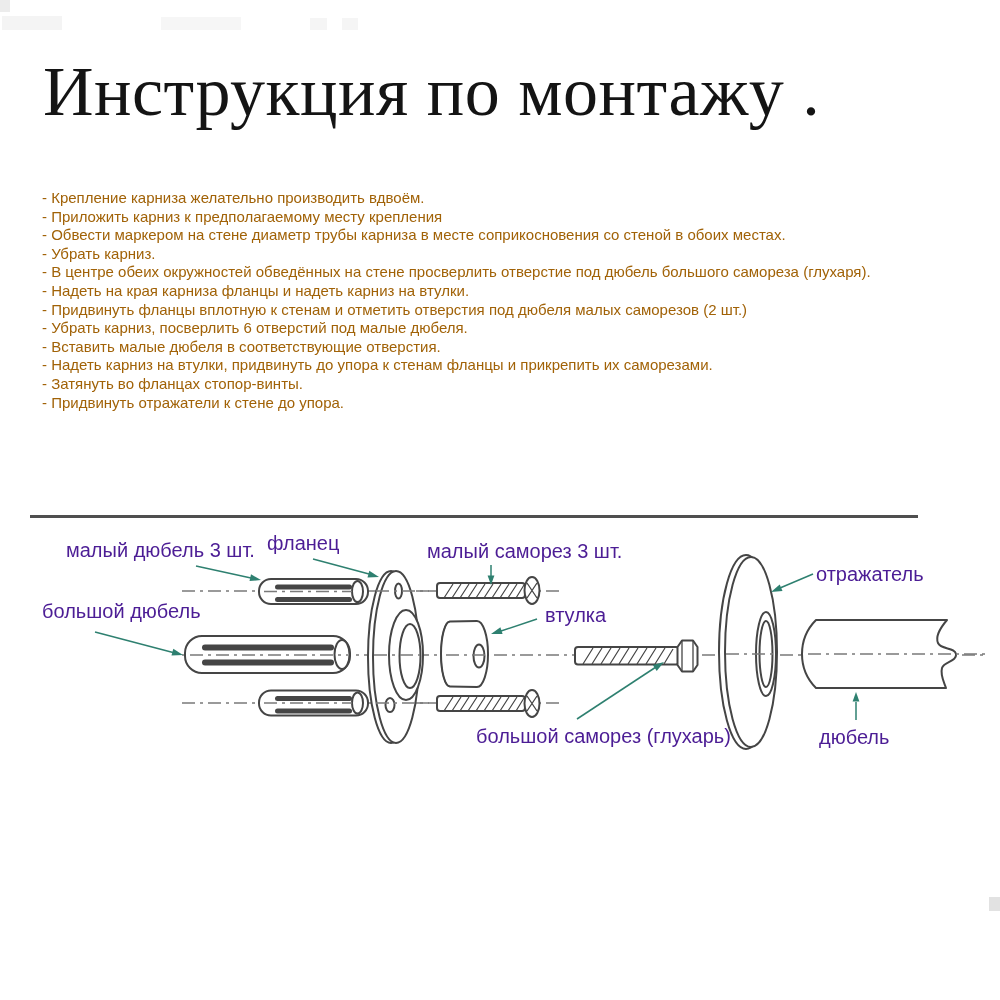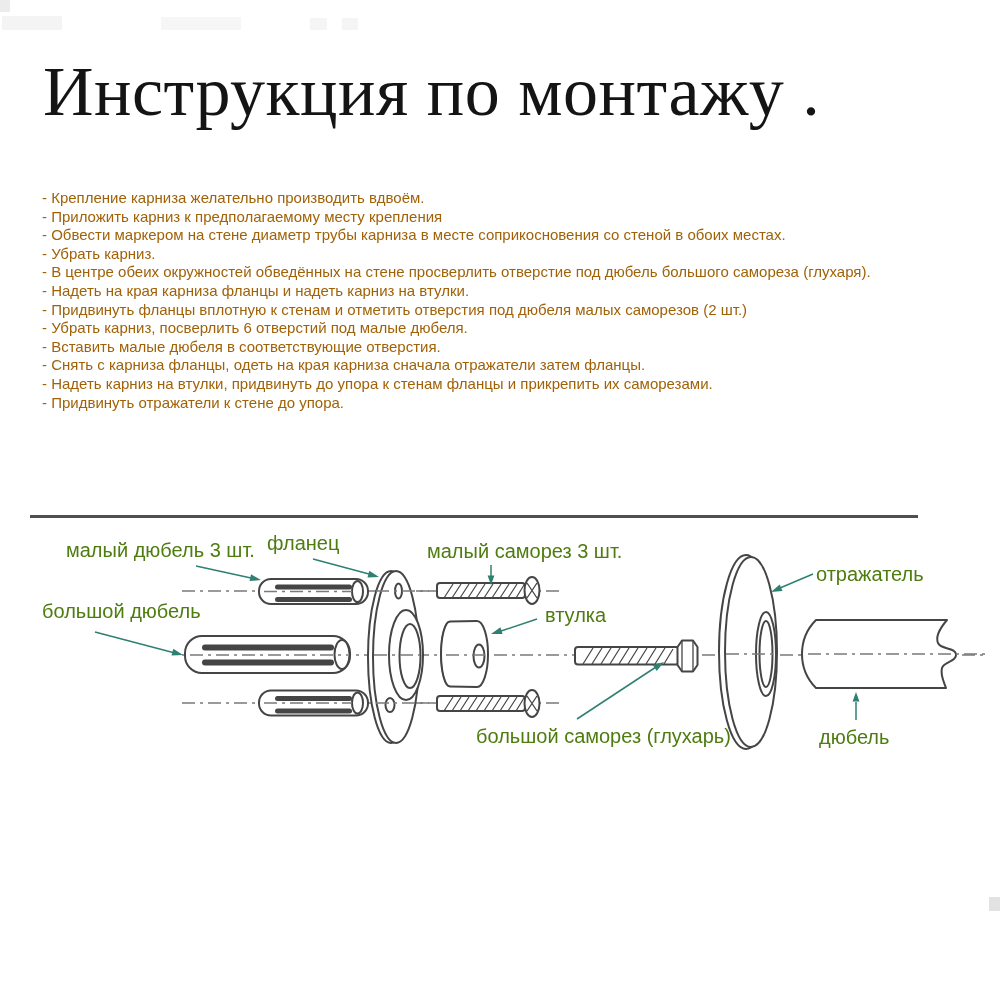--- a/index.html
+++ b/index.html
@@ -13,21 +13,21 @@
     font-family:"Liberation Serif",serif;font-size:70px;line-height:60px;
     color:#141414;letter-spacing:.5px;white-space:pre;
   }
   #steps{
     position:absolute;left:42px;top:189px;width:935px;
     font-size:15px;line-height:18.6px;color:#a16207;font-weight:400;
   }
   .step-line{white-space:nowrap;}
   .divider{position:absolute;left:30px;top:515px;width:888px;height:3px;background:#4f4f4f;}
   .dlabel{
-    position:absolute;font-size:20px;line-height:23px;color:#4d7c0f;
+    position:absolute;font-size:20px;line-height:23px;color:#4c1d95;
     font-weight:500;white-space:nowrap;
   }
   svg.diagram{position:absolute;left:30px;top:520px;width:960px;height:260px;}
   .part{fill:#ffffff;stroke:var(--outline);stroke-width:2;stroke-linejoin:round;}
   .thin{fill:none;stroke:var(--outline);stroke-width:1.3;}
   .slot{fill:var(--outline);stroke:none;}
   .hatch{fill:none;stroke:var(--outline);stroke-width:1.2;}
   .axis{fill:none;stroke:var(--centerline);stroke-width:1.5;stroke-dasharray:13 5 3 5;}
   .aline{fill:none;stroke:var(--arrow);stroke-width:1.5;}
   .ahead{fill:var(--arrow);stroke:none;}
@@ -47,22 +47,22 @@
 <div id="steps">
     <div class="step-line">- Крепление карниза желательно производить вдвоём.</div>
     <div class="step-line">- Приложить карниз к предполагаемому месту крепления</div>
     <div class="step-line">- Обвести маркером на стене диаметр трубы карниза в месте соприкосновения со стеной в обоих местах.</div>
     <div class="step-line">- Убрать карниз.</div>
     <div class="step-line">- В центре обеих окружностей обведённых на стене просверлить отверстие под дюбель большого самореза (глухаря).</div>
     <div class="step-line">- Надеть на края карниза фланцы и надеть карниз на втулки.</div>
     <div class="step-line">- Придвинуть фланцы вплотную к стенам и отметить отверстия под дюбеля малых саморезов (2 шт.)</div>
     <div class="step-line">- Убрать карниз, посверлить 6 отверстий под малые дюбеля.</div>
     <div class="step-line">- Вставить малые дюбеля в соответствующие отверстия.</div>
-    <div class="step-line">- Снять с карниза фланцы, одеть на края карниза сначала отражатели затем фланцы.</div>
     <div class="step-line">- Надеть карниз на втулки, придвинуть до упора к стенам фланцы и прикрепить их саморезами.</div>
+    <div class="step-line">- Затянуть во фланцах стопор-винты.</div>
     <div class="step-line">- Придвинуть отражатели к стене до упора.</div>
   </div>
 
 <div class="divider"></div>
 
 <svg class="diagram" viewBox="30 520 960 260" xmlns="http://www.w3.org/2000/svg">
 
   <g>
     <path class="axis" d="M182 591 H562"></path>
     <path class="axis" d="M182 655 H988"></path>

